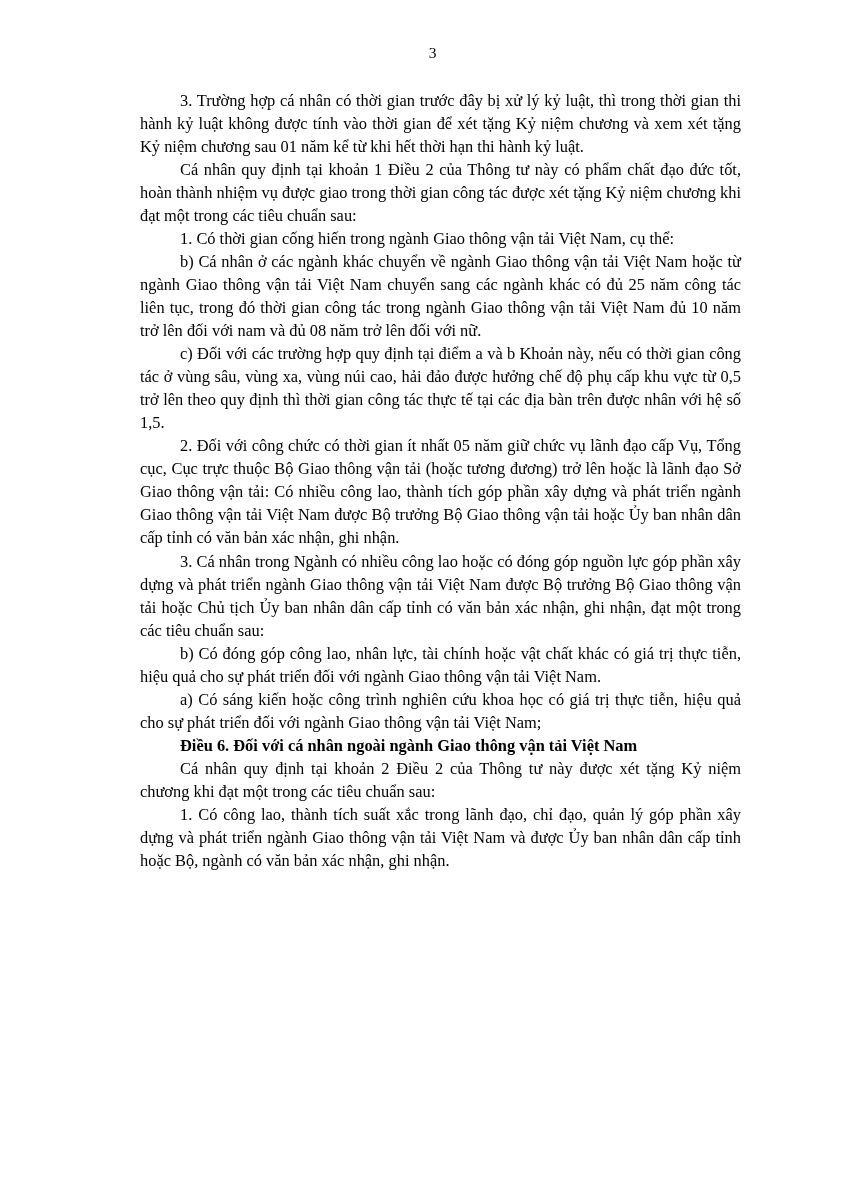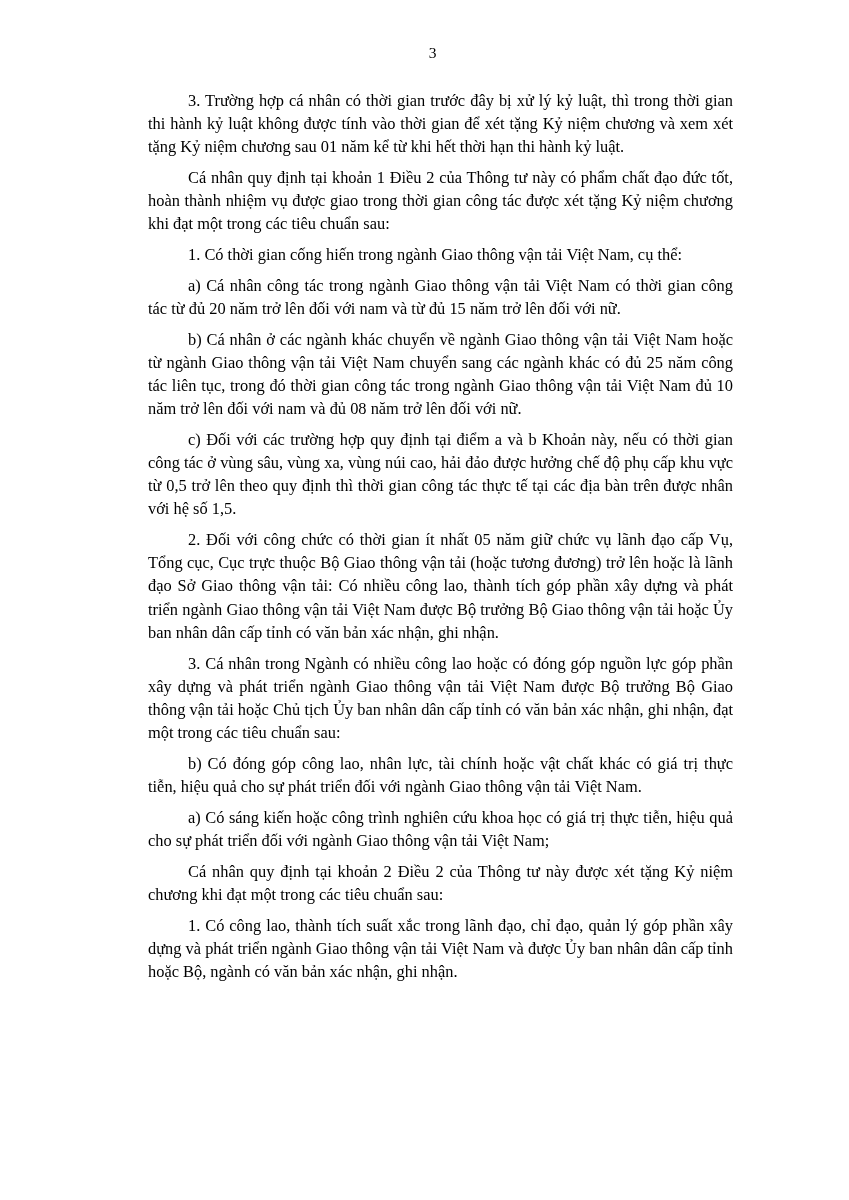--- a/index.html
+++ b/index.html
@@ -28,45 +28,45 @@
     margin: 0 0 26px 0;
     margin-left: -16px;
   }
   .body-text {
     font-size: 16.4px;
     line-height: 1.405;
     text-align: justify;
     text-justify: inter-word;
   }
   .body-text p {
-    margin: 8px;
+    margin: 0;
     text-indent: 40px;
     text-align: justify;
   }
   .body-text p.heading {
     font-weight: bold;
     text-align: left;
     text-indent: 40px;
   }
 </style>
 </head>
 <body>
 
 <div class="page">
 
   <div class="page-number">3</div>
 
   <div class="body-text">
     <p>3. Trường hợp cá nhân có thời gian trước đây bị xử lý kỷ luật, thì trong thời gian thi hành kỷ luật không được tính vào thời gian để xét tặng Kỷ niệm chương và xem xét tặng Kỷ niệm chương sau 01 năm kể từ khi hết thời hạn thi hành kỷ luật.</p>
     <p>Cá nhân quy định tại khoản 1 Điều 2 của Thông tư này có phẩm chất đạo đức tốt, hoàn thành nhiệm vụ được giao trong thời gian công tác được xét tặng Kỷ niệm chương khi đạt một trong các tiêu chuẩn sau:</p>
     <p>1. Có thời gian cống hiến trong ngành Giao thông vận tải Việt Nam, cụ thể:</p>
-    <p>a) Cá nhân công tác trong ngành Giao thông vận tải Việt Nam có thời gian công tác từ đủ 20 năm trở lên đối với nam và từ đủ 15 năm trở lên đối với nữ.</p>
     <p>b) Cá nhân ở các ngành khác chuyển về ngành Giao thông vận tải Việt Nam hoặc từ ngành Giao thông vận tải Việt Nam chuyển sang các ngành khác có đủ 25 năm công tác liên tục, trong đó thời gian công tác trong ngành Giao thông vận tải Việt Nam đủ 10 năm trở lên đối với nam và đủ 08 năm trở lên đối với nữ.</p>
     <p>c) Đối với các trường hợp quy định tại điểm a và b Khoản này, nếu có thời gian công tác ở vùng sâu, vùng xa, vùng núi cao, hải đảo được hưởng chế độ phụ cấp khu vực từ 0,5 trở lên theo quy định thì thời gian công tác thực tế tại các địa bàn trên được nhân với hệ số 1,5.</p>
     <p>2. Đối với công chức có thời gian ít nhất 05 năm giữ chức vụ lãnh đạo cấp Vụ, Tổng cục, Cục trực thuộc Bộ Giao thông vận tải (hoặc tương đương) trở lên hoặc là lãnh đạo Sở Giao thông vận tải: Có nhiều công lao, thành tích góp phần xây dựng và phát triển ngành Giao thông vận tải Việt Nam được Bộ trưởng Bộ Giao thông vận tải hoặc Ủy ban nhân dân cấp tỉnh có văn bản xác nhận, ghi nhận.</p>
     <p>3. Cá nhân trong Ngành có nhiều công lao hoặc có đóng góp nguồn lực góp phần xây dựng và phát triển ngành Giao thông vận tải Việt Nam được Bộ trưởng Bộ Giao thông vận tải hoặc Chủ tịch Ủy ban nhân dân cấp tỉnh có văn bản xác nhận, ghi nhận, đạt một trong các tiêu chuẩn sau:</p>
     <p>b) Có đóng góp công lao, nhân lực, tài chính hoặc vật chất khác có giá trị thực tiễn, hiệu quả cho sự phát triển đối với ngành Giao thông vận tải Việt Nam.</p>
     <p>a) Có sáng kiến hoặc công trình nghiên cứu khoa học có giá trị thực tiễn, hiệu quả cho sự phát triển đối với ngành Giao thông vận tải Việt Nam;</p>
+    <p class="heading">Điều 6. Đối với cá nhân ngoài ngành Giao thông vận tải Việt Nam</p>
     <p>Cá nhân quy định tại khoản 2 Điều 2 của Thông tư này được xét tặng Kỷ niệm chương khi đạt một trong các tiêu chuẩn sau:</p>
     <p>1. Có công lao, thành tích suất xắc trong lãnh đạo, chỉ đạo, quản lý góp phần xây dựng và phát triển ngành Giao thông vận tải Việt Nam và được Ủy ban nhân dân cấp tỉnh hoặc Bộ, ngành có văn bản xác nhận, ghi nhận.</p>
   </div>
 
 </div>
 
 </body></html>

